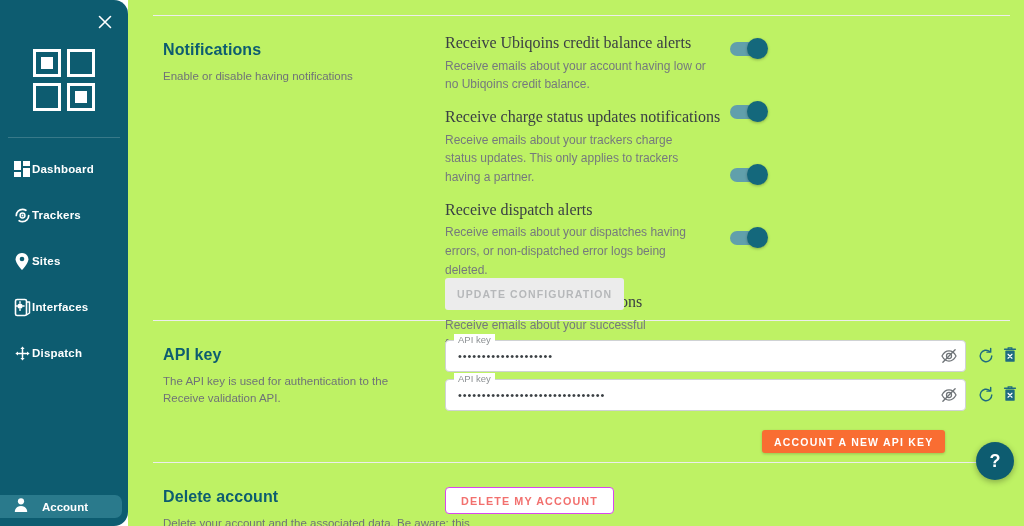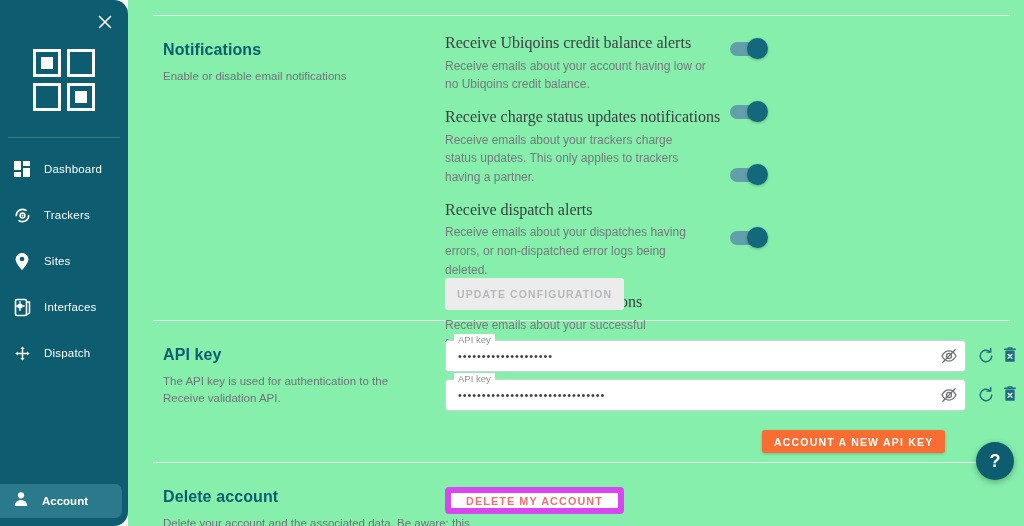--- a/index.html
+++ b/index.html
@@ -59,45 +59,44 @@
     height: 34px; padding-left: 12px;
     margin-bottom: 12px;
     cursor: pointer;
   }
   .sb-item .sb-ico {
     width: 20px; height: 20px;
     display: flex; align-items: center; justify-content: center;
     flex: 0 0 20px;
   }
   .sb-item .sb-label {
-    margin-left: 12px;
     font-size: 11.5px;
-    font-weight: normal;
+    font-weight: bold;
     letter-spacing: 0.2px;
     color: #ffffff;
     white-space: nowrap;
   }
 
   .sb-account {
     position: absolute; left: 0; bottom: 8px;
-    width: 122px; height: 34px;
+    width: 122px; height: 23px;
     background: #2a7a8c;
     border-top-right-radius: 7px;
     border-bottom-right-radius: 7px;
     display: flex; align-items: center;
     padding-left: 12px;
     cursor: pointer;
   }
   .sb-account .sb-label { margin-left: 12px; font-size: 11.5px; font-weight: bold; color:#fff; }
 
   
   #main {
     position: absolute; left: 128px; top: 0;
     width: 896px; height: 526px;
-    background: #86efac;
+    background: #bef264;
     overflow: hidden;
   }
   .hr {
     position: absolute; left: 25px; width: 857px; height: 1px;
     background: #ededed;
   }
   .hr.top { top: 15px; }
   .hr.mid { top: 320px; }
   .hr.bot { top: 462px; }
 
@@ -197,21 +196,21 @@
     box-shadow: 0 1px 3px rgba(0,0,0,0.2);
   }
 
   
   .del-left { position: absolute; left: 35px; top: 488px; }
   .btn-outline-red {
     position: absolute; left: 317px; top: 487px;
     height: 27px; padding: 0 15px;
     display: flex; align-items: center;
     background: #ffffff; color: #f2706e;
-    border: 6px solid #d946ef; border-radius: 4px;
+    border: 1px solid #d946ef; border-radius: 4px;
     font-family: "Liberation Sans", sans-serif;
     font-size: 10.8px; font-weight: bold; letter-spacing: 1.1px;
     cursor: pointer;
   }
 
   
   .fab {
     position: absolute; left: 848px; top: 442px;
     width: 38px; height: 38px; border-radius: 50%;
     background: #0d5c70; color: #fff;
@@ -318,21 +317,21 @@
   </nav>
 
   <main id="main">
 
     <div class="hr top"></div>
     <div class="hr mid"></div>
     <div class="hr bot"></div>
 
     <div class="notif-left">
       <div class="sec-title">Notifications</div>
-      <div class="sec-desc">Enable or disable email notifications</div>
+      <div class="sec-desc">Enable or disable having notifications</div>
     </div>
 
     <div class="notif-right">
       <div class="notif-row">
         <div class="notif-name">Receive Ubiqoins credit balance alerts</div>
         <div class="notif-sub">Receive emails about your account having low or no Ubiqoins credit balance.</div>
       </div>
       <div class="notif-row">
         <div class="notif-name">Receive charge status updates notifications</div>
         <div class="notif-sub">Receive emails about your trackers charge status updates. This only applies to trackers having a partner.</div>

